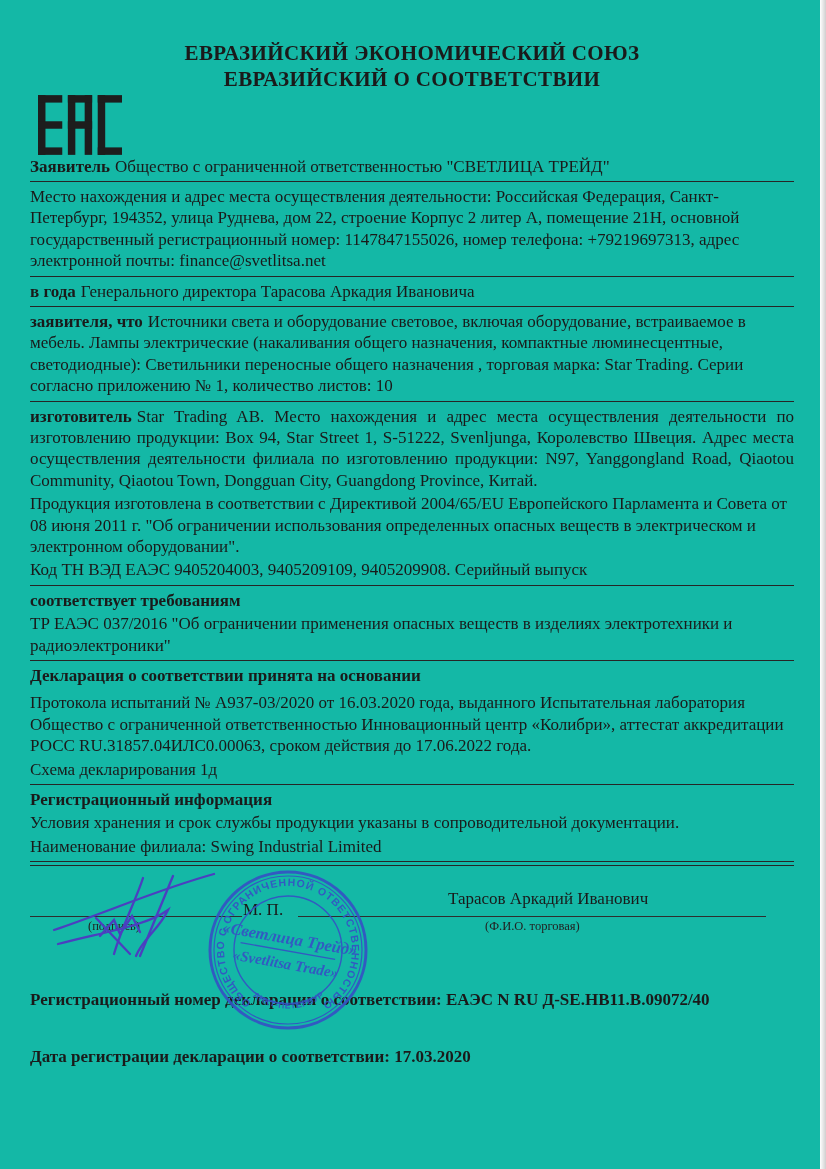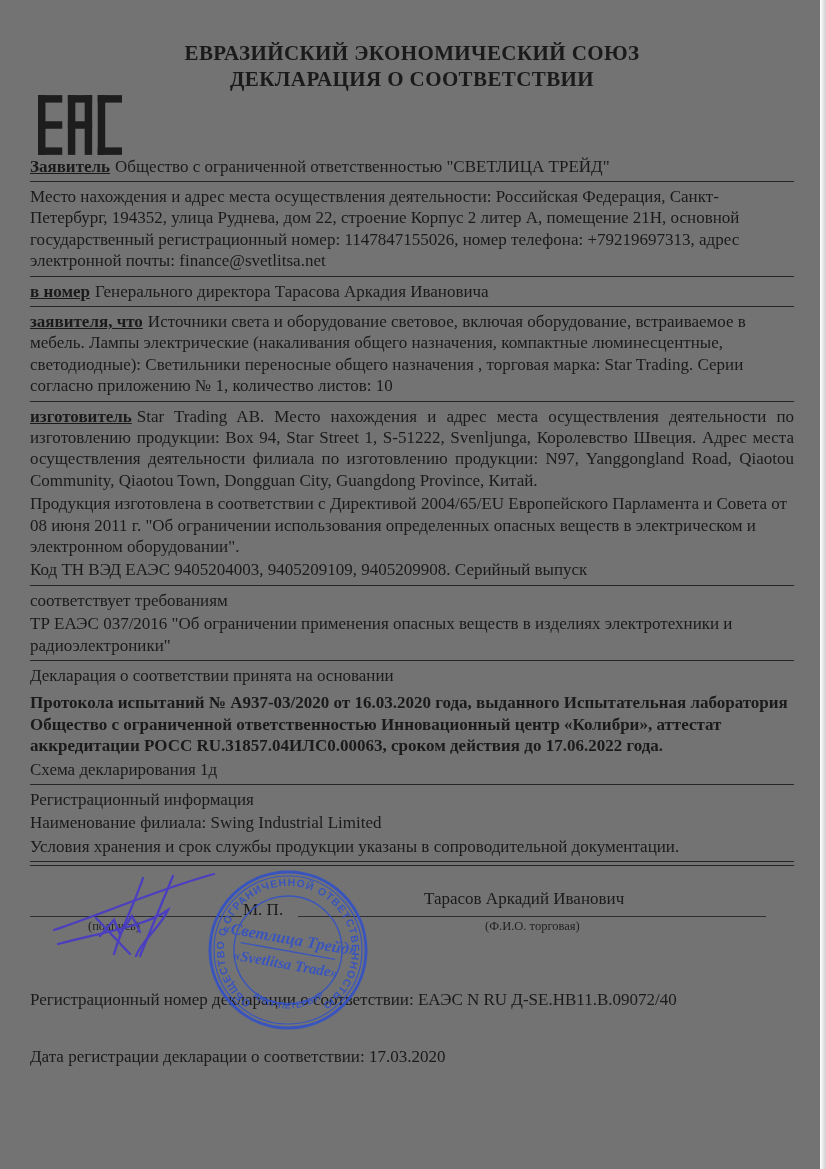--- a/index.html
+++ b/index.html
@@ -1,44 +1,44 @@
 <!DOCTYPE html>
 <html lang="ru"><head>
 <meta charset="utf-8">
 <style>
   html,body{margin:0;padding:0;background:#e8e8e8;}
   .page{
     position:relative;
     width:826px;height:1169px;
     margin:0 auto;
-    background:#737373;
+    background:#14b8a6;
     box-sizing:border-box;
     padding:40px 32px 0 30px;
     font-family:"Liberation Serif","DejaVu Serif",serif;
     color:#1a1a1a;
     font-size:17px;
     line-height:1.26;
     overflow:hidden;
   }
   .scan-edge{position:absolute;right:0;top:0;width:6px;height:100%;background:linear-gradient(to right,#fff,#cfcfcf);}
   header{ text-align:center; margin:0 0 4px 0;}
   .title{font-weight:bold;font-size:21px;letter-spacing:.4px;line-height:1.25;}
   .eac{position:absolute;left:38px;top:94px;}
   main{margin-top:62px;}
   p.row{margin:0;padding:1px 0;}
   .just{text-align:justify;}
-  b.lbl{margin-right:5px;text-decoration:underline;}
-  .bold{font-weight:normal;}
+  b.lbl{margin-right:5px;}
+  .bold{font-weight:bold;}
   .rule{height:0;border-top:1.7px solid #262626;margin:3px 0 3px 0;}
   .sig-area{position:relative;height:100px;margin-top:8px;}
   .sig-line{position:absolute;border-top:1.5px solid #2e2e2e;height:0;top:42px;}
   .sig-line.left{left:0;width:212px;}
   .sig-line.right{left:268px;width:468px;}
   .mp{position:absolute;left:213px;top:25px;}
-  .sig-name{position:absolute;left:394px;top:14px;}
+  .sig-name{position:absolute;left:418px;top:14px;}
   .cap{position:absolute;top:45px;font-size:12.5px;color:#222;}
   .cap-sign{left:58px;}
   .cap-name{left:455px;}
   .signature{position:absolute;left:12px;top:-8px;z-index:4;}
   .stamp{position:absolute;left:158px;top:-24px;z-index:5;opacity:.92;}
   .reg{font-size:17px;margin-top:2px;}
   .reg + .reg{margin-top:33px;}
   .footer-block{margin-top:14px;}
 </style>
 </head>
@@ -58,54 +58,54 @@
       <rect x="32" y="0" width="26" height="8"></rect>
         <rect x="32" y="28" width="26" height="8"></rect>
       <rect x="64" y="0" width="8" height="64"></rect>
         <rect x="64" y="0" width="26" height="8"></rect>
       <rect x="64" y="56" width="26" height="8"></rect>
     </g>
   </svg>
 
   <header>
     <div class="title">ЕВРАЗИЙСКИЙ ЭКОНОМИЧЕСКИЙ СОЮЗ</div>
-    <div class="title">ДЕКЛАРАЦИЯ О СООТВЕТСТВИИ</div>
+    <div class="title">ЕВРАЗИЙСКИЙ О СООТВЕТСТВИИ</div>
   </header>
 
   <main>
 
     <p class="row"><b class="lbl">Заявитель</b><span>Общество с ограниченной ответственностью "СВЕТЛИЦА ТРЕЙД"</span></p>
     <div class="rule"></div>
 
     <p class="row">Место нахождения и адрес места осуществления деятельности: Российская Федерация, Санкт-Петербург, 194352, улица Руднева, дом 22, строение Корпус 2 литер А, помещение 21Н, основной государственный регистрационный номер: 1147847155026, номер телефона: +79219697313, адрес электронной почты: finance@svetlitsa.net</p>
     <div class="rule"></div>
 
-    <p class="row"><b class="lbl">в номер</b><span>Генерального директора Тарасова Аркадия Ивановича</span></p>
+    <p class="row"><b class="lbl">в года</b><span>Генерального директора Тарасова Аркадия Ивановича</span></p>
     <div class="rule"></div>
 
     <p class="row"><b class="lbl">заявителя, что</b><span>Источники света и оборудование световое, включая оборудование, встраиваемое в мебель.  Лампы электрические (накаливания общего назначения, компактные люминесцентные, светодиодные): Светильники переносные общего назначения , торговая марка: Star Trading. Серии согласно приложению № 1, количество листов: 10</span></p>
     <div class="rule"></div>
 
     <p class="row just"><b class="lbl">изготовитель</b><span>Star Trading AB. Место нахождения и адрес места осуществления деятельности по изготовлению продукции: Box 94, Star Street 1, S-51222, Svenljunga, Королевство Швеция. Адрес места осуществления деятельности филиала по изготовлению продукции: N97, Yanggongland Road, Qiaotou Community, Qiaotou Town, Dongguan City, Guangdong Province, Китай.</span></p>
     <p class="row">Продукция изготовлена в соответствии с Директивой 2004/65/EU Европейского Парламента и Совета от 08 июня 2011 г. "Об ограничении использования определенных опасных веществ в электрическом и электронном оборудовании".</p>
     <p class="row">Код ТН ВЭД ЕАЭС 9405204003, 9405209109, 9405209908. Серийный выпуск</p>
     <div class="rule"></div>
 
     <p class="row bold">соответствует требованиям</p>
     <p class="row">ТР ЕАЭС 037/2016 "Об ограничении применения опасных веществ в изделиях электротехники и радиоэлектроники"</p>
     <div class="rule"></div>
 
     <p class="row bold">Декларация о соответствии принята на основании</p>
-    <p class="row" style="margin-top:4px;font-weight:bold;">Протокола испытаний № А937-03/2020 от 16.03.2020 года, выданного Испытательная лаборатория Общество с ограниченной ответственностью Инновационный центр «Колибри», аттестат аккредитации РОСС RU.31857.04ИЛС0.00063, сроком действия до  17.06.2022 года.</p>
+    <p class="row" style="margin-top:4px;">Протокола испытаний № А937-03/2020 от 16.03.2020 года, выданного Испытательная лаборатория Общество с ограниченной ответственностью Инновационный центр «Колибри», аттестат аккредитации РОСС RU.31857.04ИЛС0.00063, сроком действия до  17.06.2022 года.</p>
     <p class="row">Схема декларирования 1д</p>
     <div class="rule"></div>
 
     <p class="row bold">Регистрационный информация</p>
+    <p class="row">Условия хранения и срок службы продукции указаны в сопроводительной документации.</p>
     <p class="row">Наименование филиала: Swing Industrial Limited</p>
-    <p class="row">Условия хранения и срок службы продукции указаны в сопроводительной документации.</p>
     <div class="rule"></div>
 
     <div class="rule"></div>
 
     <div class="sig-area">
 
       <svg class="signature" width="205" height="92" viewBox="0 0 205 92">
         <g fill="none" stroke="#4b3fc0" stroke-width="2.3" stroke-linecap="round">
           <path d="M12,64 C60,48 120,22 172,8"></path>
           <path d="M16,78 C62,66 104,60 126,44 C118,62 100,74 94,90"></path>

